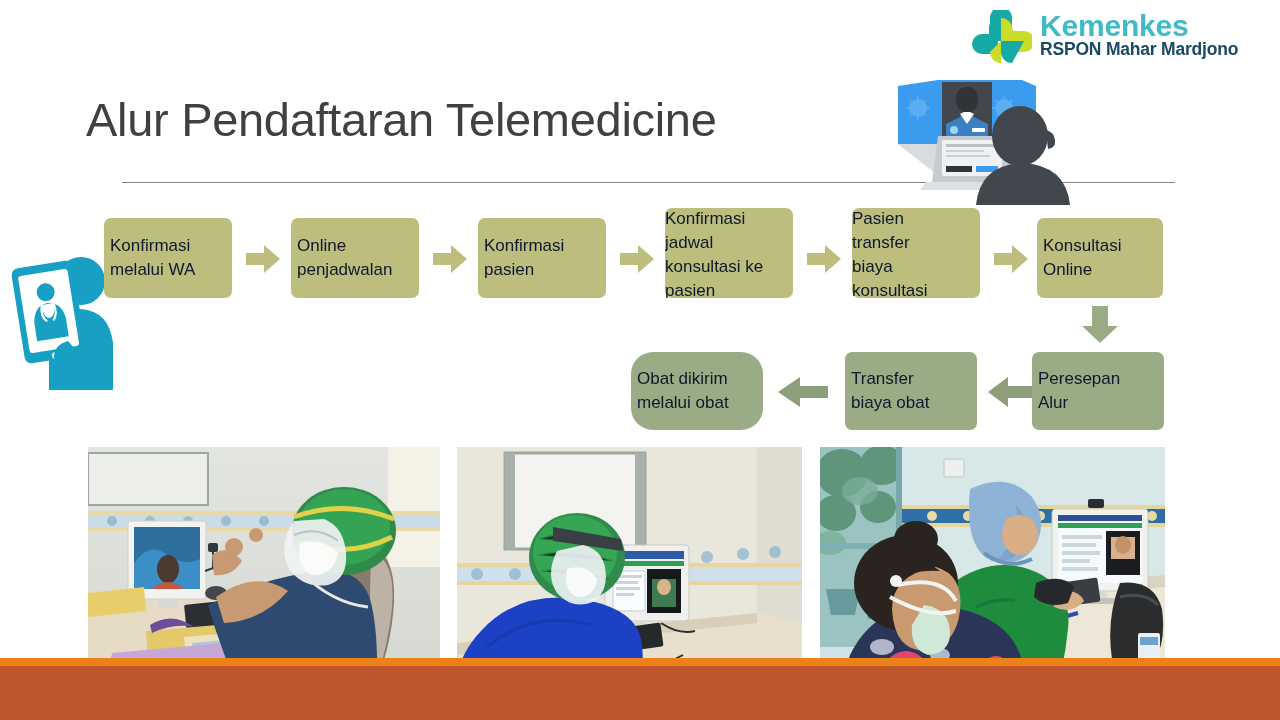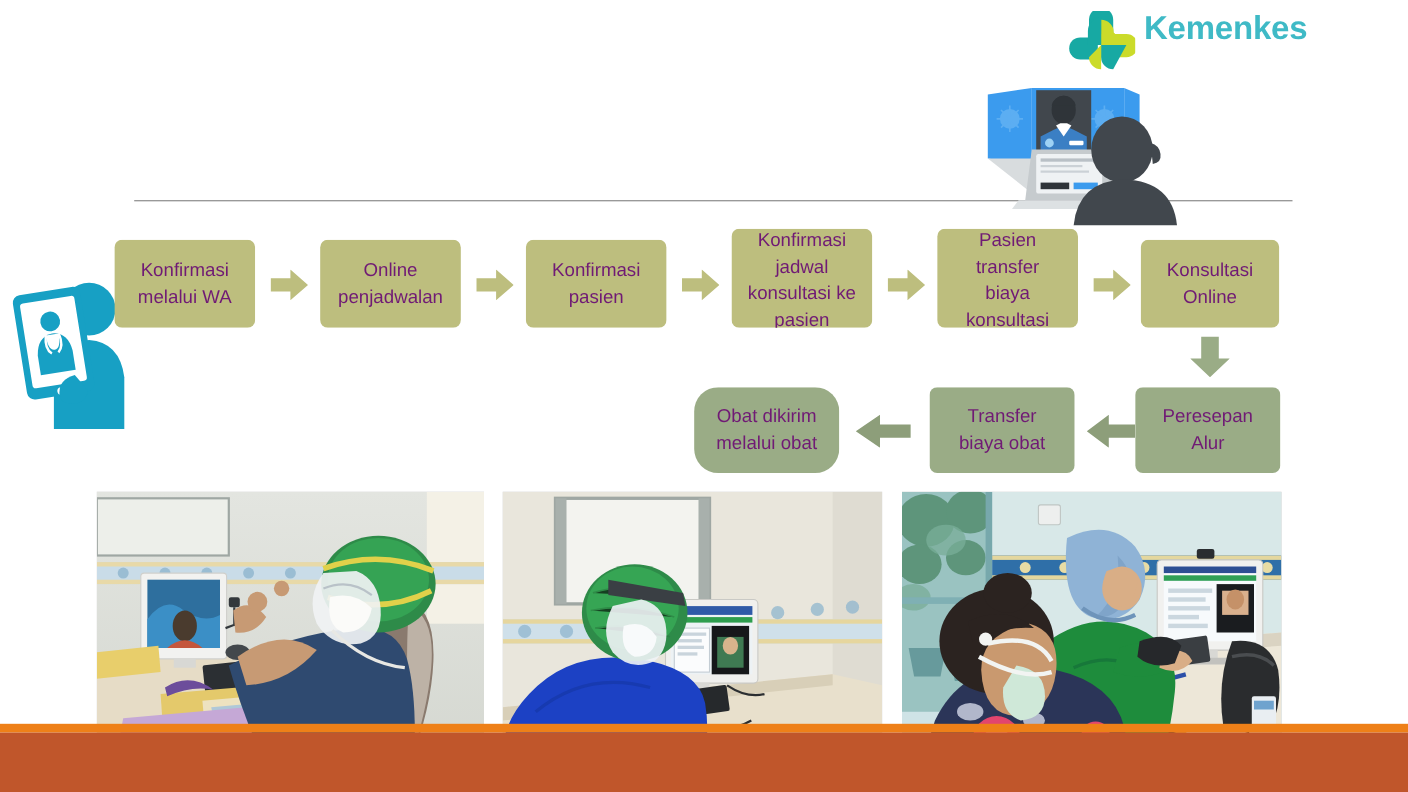--- a/index.html
+++ b/index.html
@@ -26,22 +26,22 @@
   .title-rule{position:absolute;left:122px;top:182px;width:1053px;height:1px;background:#808080;}
 
   
   .telemed{position:absolute;left:880px;top:78px;width:200px;height:127px;}
 
   
   .patient-icon{position:absolute;left:10px;top:245px;width:120px;height:145px;}
 
   
   .fbox{
-    position:absolute;border-radius:7px;color:#701a75;
-    display:flex;align-items:center;justify-content:center;text-align:center;
+    position:absolute;border-radius:7px;color:#0f172a;
+    display:flex;align-items:center;justify-content:center;
     font-size:17px;line-height:24px;
     box-sizing:border-box;padding:4px 6px;
   }
   .fbox.r1{background:#BDBE7E;}
   .fbox.r2{background:#9AAC86;}
   .fbox .txt{display:block;width:100%;}
   .fbox.clip{overflow:visible;}
   .fbox.clip .txt{position:absolute;left:0;right:0;}
 
   
@@ -78,23 +78,25 @@
         <path d="M33 31 L56 31 L44 53 a11 11 0 0 1 -11 -11 z" fill="#17A9A3"></path>
 
         <path d="M33 31 L33 53 a11 11 0 0 1 -11 -11 z" fill="#CBDB2A"></path>
 
         <path d="M33 31 L22 10 a11.5 11.5 0 0 1 11 -4 z" fill="#17A9A3"></path>
         <path d="M33 6 a12 12 0 0 0 -12 12 v13 h12 z" fill="#17A9A3"></path>
       </svg>
     </div>
     <div class="logo-text">
       <div class="logo-line1">Kemenkes</div>
-    </div>
-  </div>
-
+      <div class="logo-line2">RSPON Mahar Mardjono</div>
+    </div>
+  </div>
+
+  <div class="title">Alur Pendaftaran Telemedicine</div>
   <div class="title-rule"></div>
 
   <div class="telemed">
     <svg width="200" height="127" viewBox="0 0 200 127" xmlns="http://www.w3.org/2000/svg">
 
       <path d="M18 8 L58 2 L58 72 L18 66 Z" fill="#3B9BEE"></path>
       <path d="M58 2 L142 2 L142 72 L58 72 Z" fill="#3B9BEE"></path>
       <path d="M142 2 L156 8 L156 66 L142 72 Z" fill="#3B9BEE"></path>
 
       <g fill="#5CAEF2">

